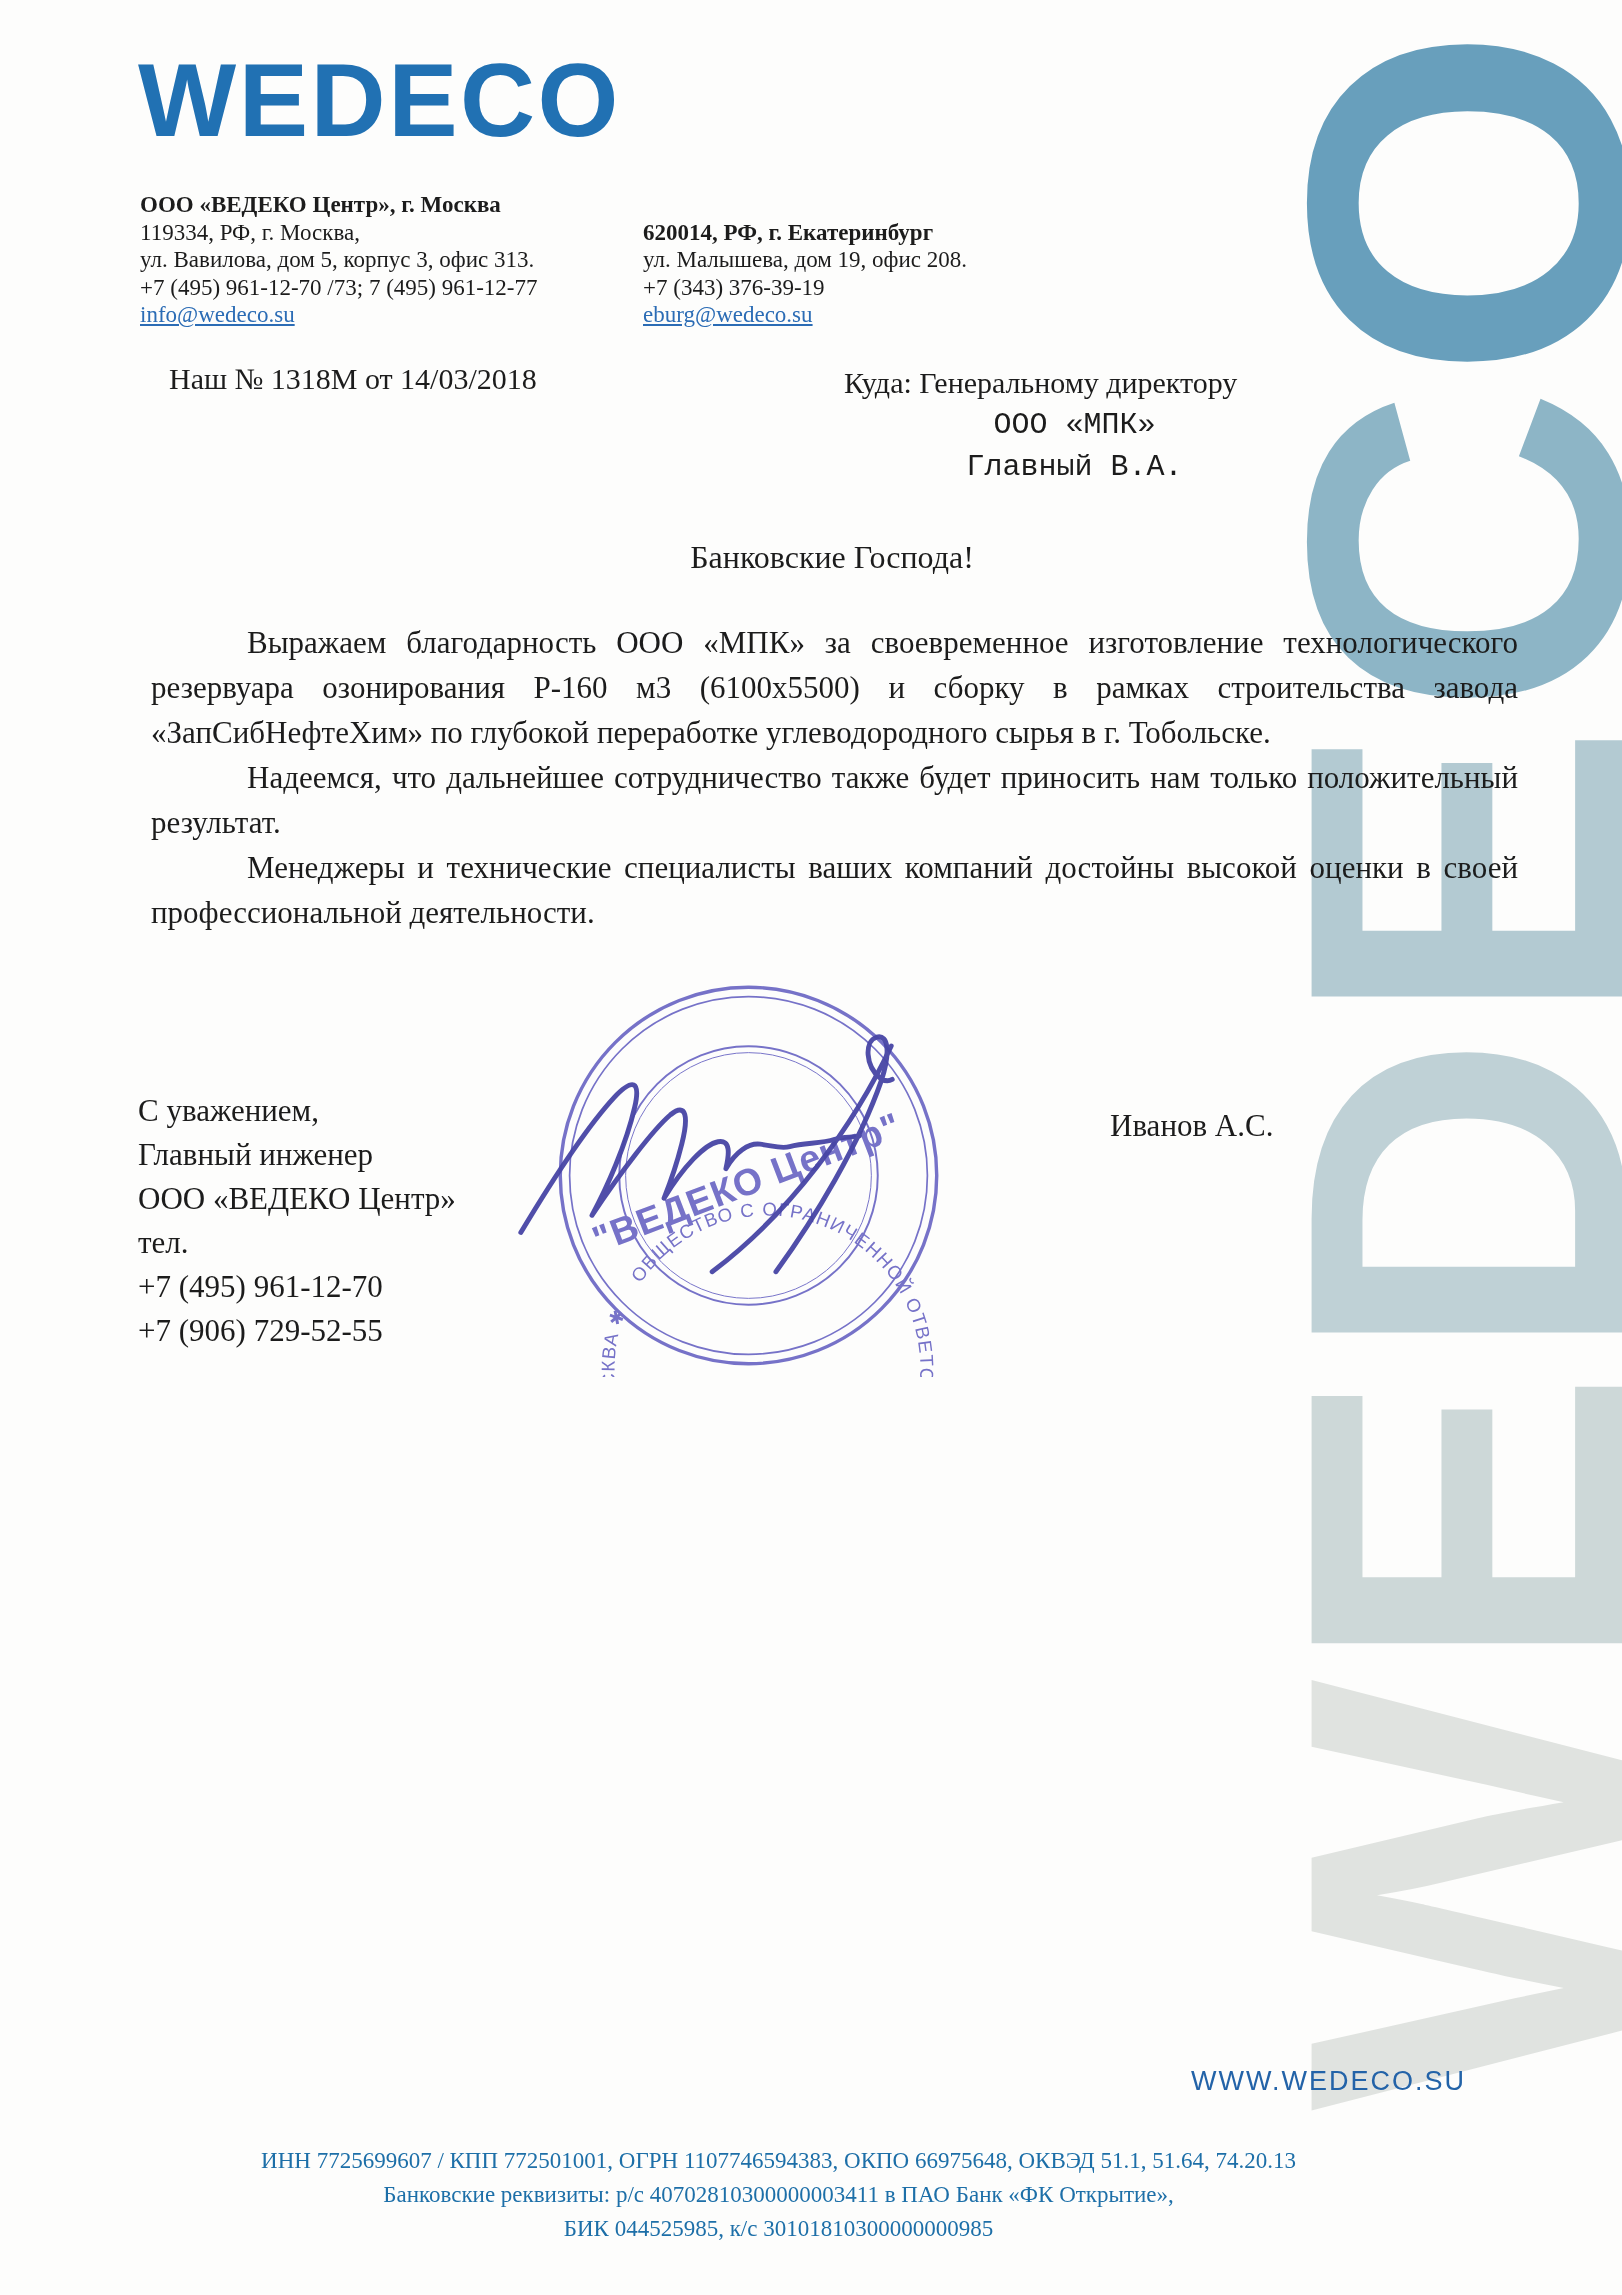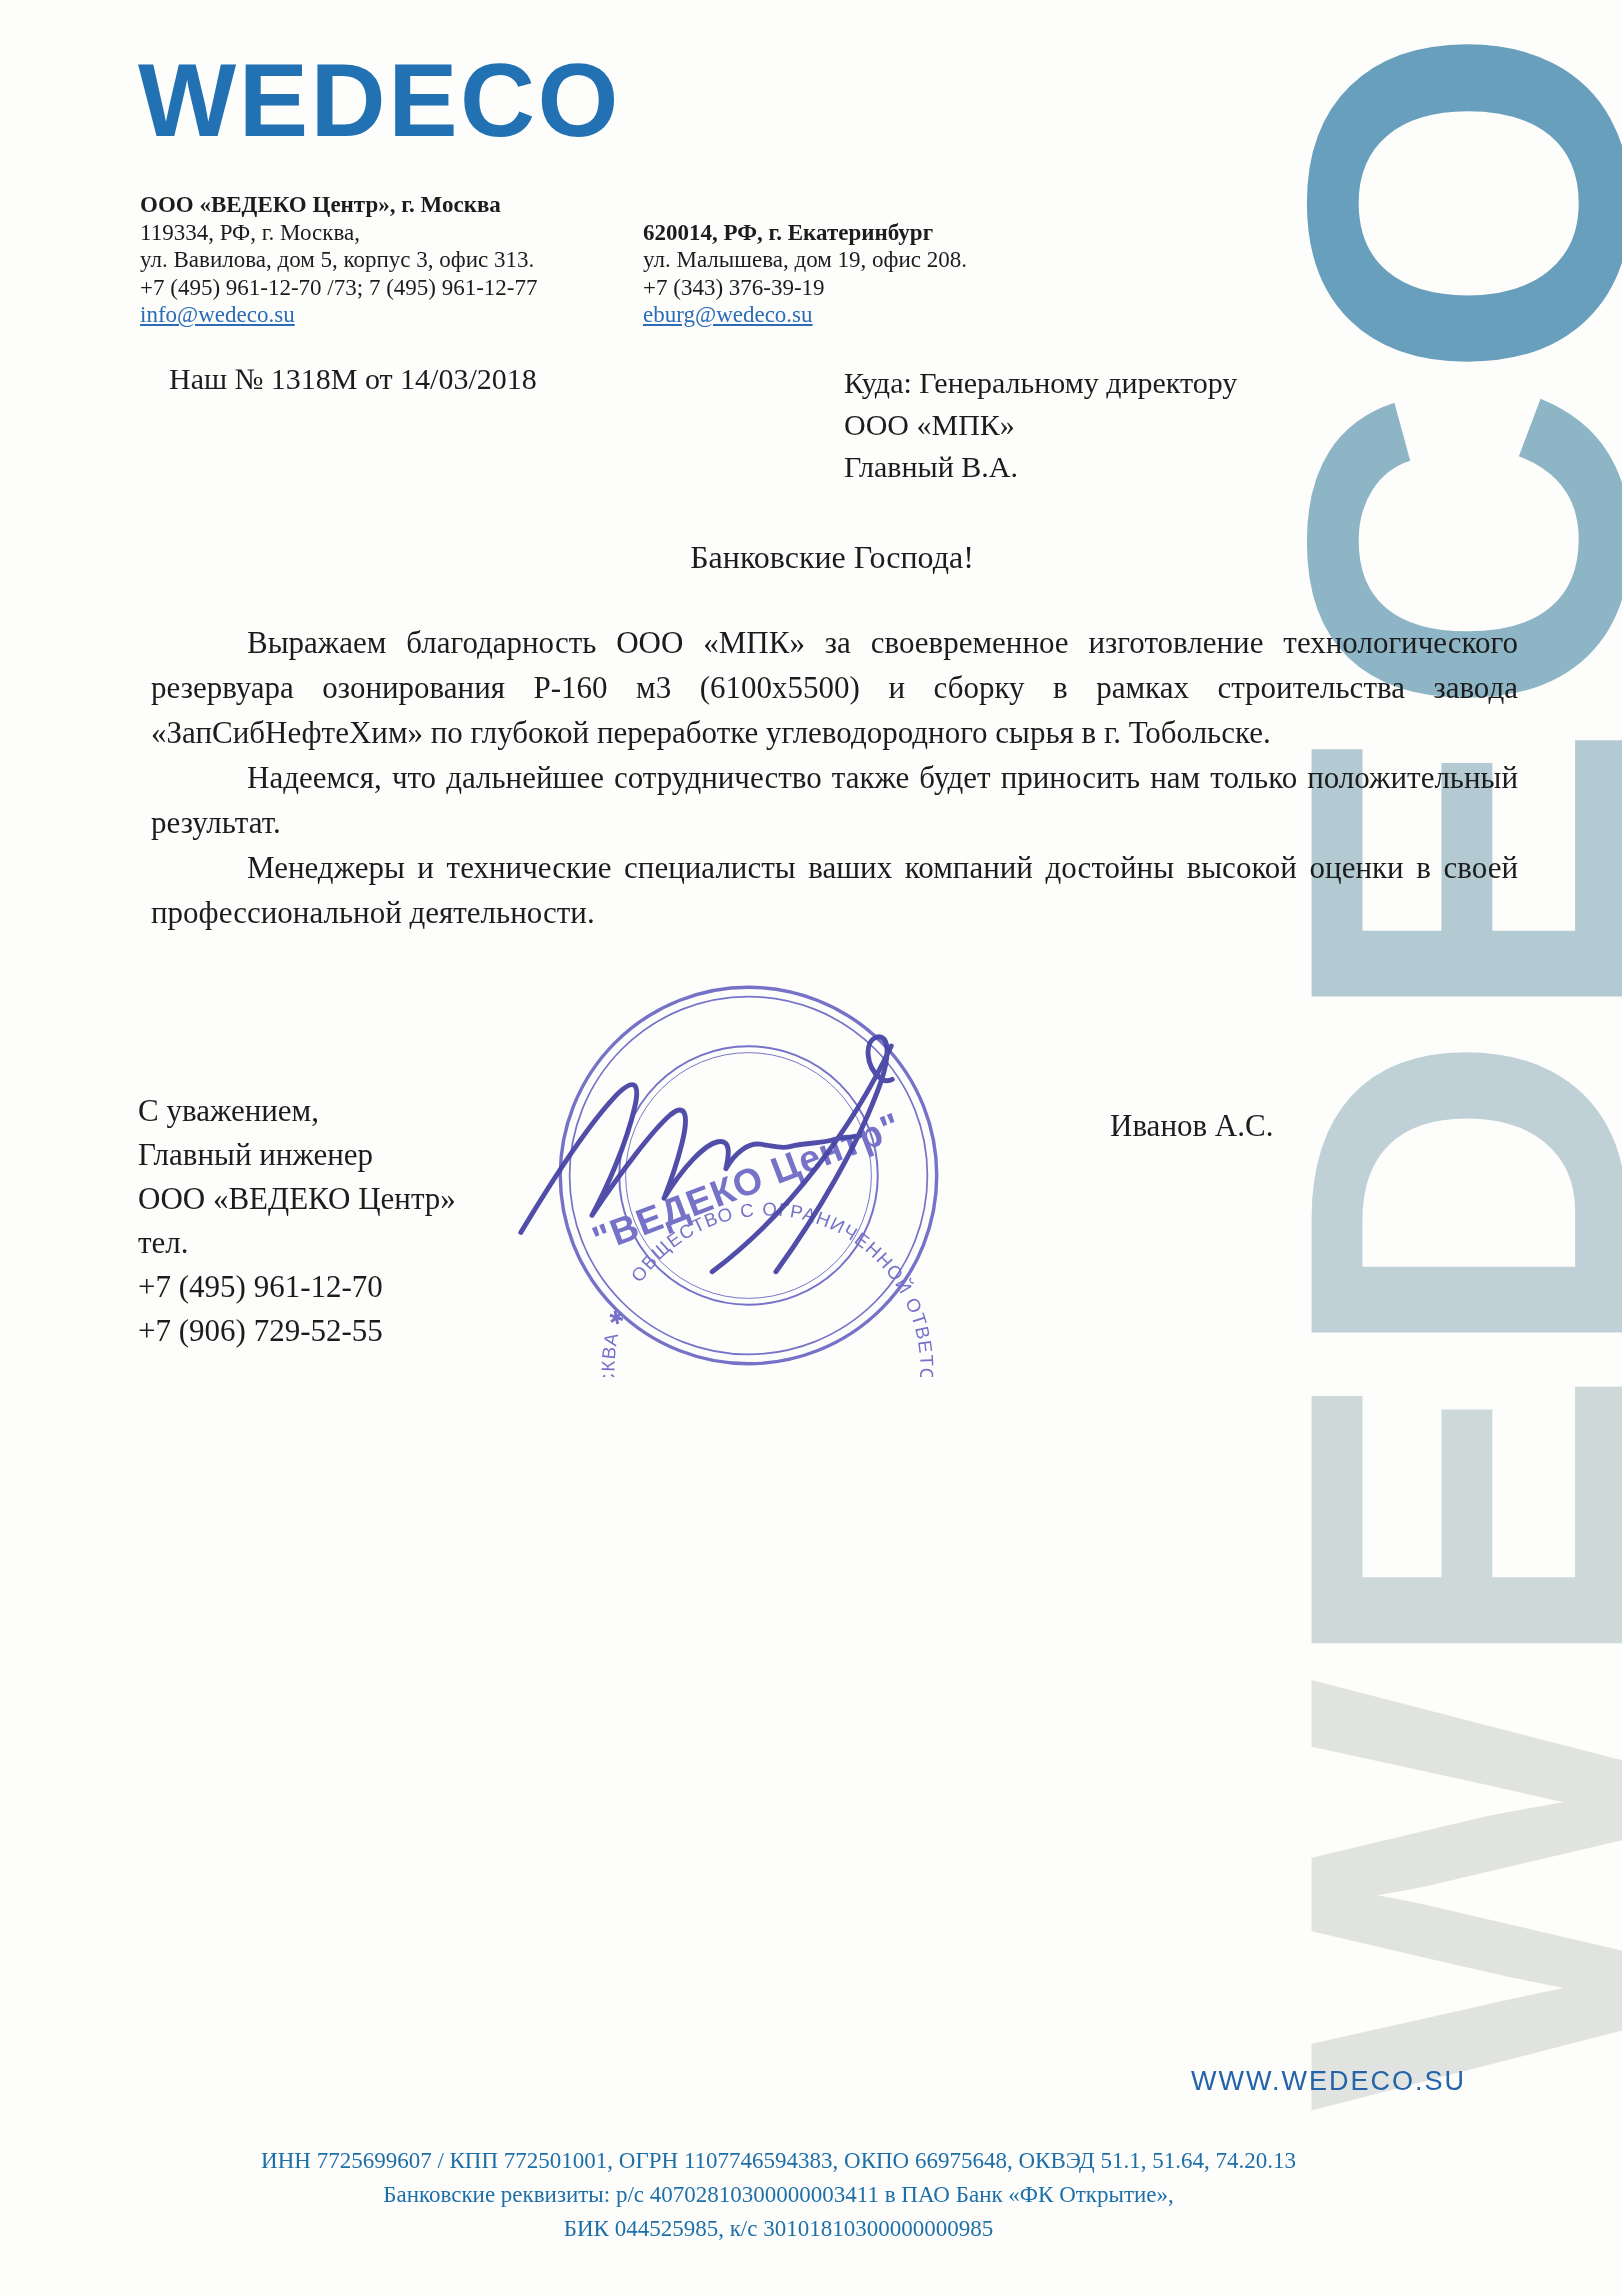--- a/index.html
+++ b/index.html
@@ -38,21 +38,21 @@
   
   .contacts{position:absolute;left:140px;top:163px;width:1129px;font-size:23px;line-height:27.5px;}
   .contact-col{position:absolute;top:0;}
   .col-moscow{left:0;width:491px;}
   .col-ekb{left:503px;width:442px;padding-top:27.5px;}
   .contact-title{font-weight:bold;margin-top:28px;}
   .contact-link{color:#2b6cb5;text-decoration:underline;cursor:pointer;}
   
   .ref-line{position:absolute;left:169px;top:362px;font-size:30px;}
   .recipient{position:absolute;left:844px;top:362px;width:461px;font-size:30px;line-height:42px;}
-  .recipient .centered{text-align:left;}
+  .recipient .centered{text-align:center;font-family:Liberation Mono, monospace;}
   
   .salutation{position:absolute;left:147px;top:539px;width:1370px;text-align:center;font-size:32px;}
   .body-text{position:absolute;left:151px;top:620px;width:1367px;font-size:31px;line-height:45px;text-align:justify;}
   .body-text p{margin:0;text-indent:96px;}
   
   .sig-block{position:absolute;left:138px;top:1041px;font-size:31px;line-height:44px;margin-top:48px;}
   .signer-name{position:absolute;left:1110px;top:1108px;font-size:31px;}
   
   .stamp-svg{position:absolute;left:547px;top:974px;opacity:.92;}
   .stamp-svg text{font-family:"Liberation Sans", sans-serif;}

